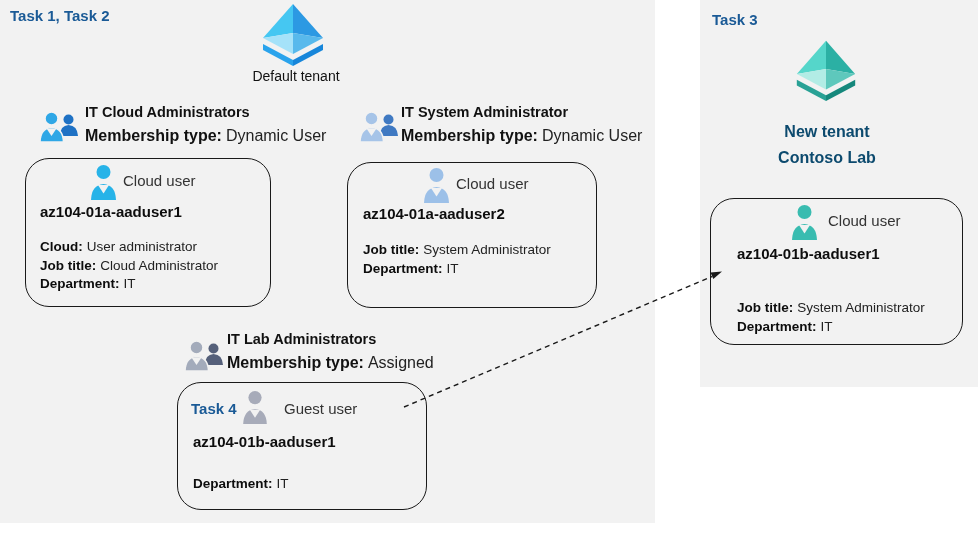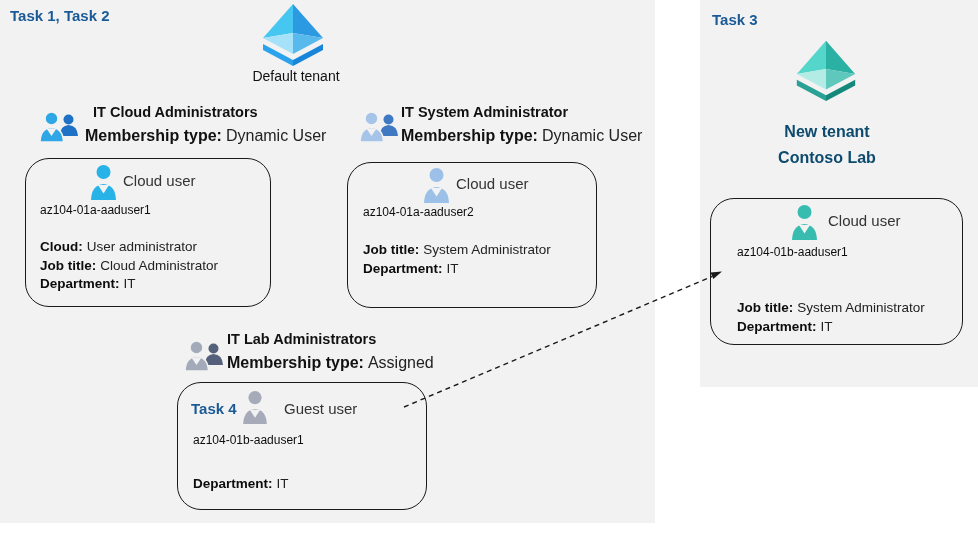--- a/index.html
+++ b/index.html
@@ -17,21 +17,21 @@
   .task-label{font-weight:bold;font-size:15px;color:#1a5a96;white-space:nowrap;}
   .tenant-title{font-weight:normal;font-size:14px;color:#111;text-align:center;white-space:nowrap;}
   .group-name{font-weight:bold;font-size:14.5px;color:#111;white-space:nowrap;}
   .membership{font-size:16px;color:#222;white-space:nowrap;}
   .membership b{font-weight:bold;color:#111;margin-right:4px;}
   .card{
     position:absolute;border:1.4px solid #1a1a1a;border-radius:24px;
     background:transparent;box-sizing:border-box;
   }
   .user-type{font-size:15px;color:#333;white-space:nowrap;}
-  .user-name{font-weight:normal;font-size:12px;color:#0d0d0d;white-space:nowrap;text-align:right;}
+  .user-name{font-weight:bold;font-size:15px;color:#0d0d0d;white-space:nowrap;text-align:right;}
   .field-line{font-size:13.5px;color:#222;line-height:18.5px;white-space:nowrap;}
   .field-line b{font-weight:bold;color:#0d0d0d;margin-right:4px;}
   .new-tenant-title{font-weight:bold;font-size:16px;color:#0c4a6e;text-align:center;white-space:nowrap;}
   svg{display:block;}
   #arrow-layer{position:absolute;left:0;top:0;width:978px;height:540px;pointer-events:none;z-index:6;}
 </style>
 </head>
 <body>
 
 <div id="left-panel" class="panel"></div>
@@ -53,21 +53,21 @@
 
 <div class="abs" style="left:40px;top:110px;">
   <svg width="38" height="33" viewBox="0 0 38 33">
     <circle cx="28.5" cy="9.5" r="5" fill="#1e71c4"></circle>
     <path d="M20,26 Q20,15.5 28.5,15 Q37.5,15.5 38,26 Z" fill="#1e71c4"></path>
     <circle cx="11.5" cy="8.5" r="6.5" fill="#2fa7e6" stroke="#f2f2f2" stroke-width="1.5"></circle>
     <path d="M0,32 Q0.5,18 11.5,17.5 Q23,18 23.5,32 Z" fill="#2fa7e6" stroke="#f2f2f2" stroke-width="1.5"></path>
     <polygon points="6.5,18.5 11.5,26 16.5,18.5" fill="#f2f2f2"></polygon>
   </svg>
 </div>
-<div class="abs group-name" style="left:85px;top:104px;margin-left:8px;">IT Cloud Administrators</div>
+<div class="abs group-name" style="left:85px;top:104px;">IT Cloud Administrators</div>
 <div class="abs membership" style="left:85px;top:127px;">
   <b>Membership type:</b><span>Dynamic User</span>
 </div>
 
 <div class="abs" style="left:360px;top:110px;">
   <svg width="38" height="33" viewBox="0 0 38 33">
     <circle cx="28.5" cy="9.5" r="5" fill="#3f79c2"></circle>
     <path d="M20,26 Q20,15.5 28.5,15 Q37.5,15.5 38,26 Z" fill="#3f79c2"></path>
     <circle cx="11.5" cy="8.5" r="6.5" fill="#a6c4e8" stroke="#f2f2f2" stroke-width="1.5"></circle>
     <path d="M0,32 Q0.5,18 11.5,17.5 Q23,18 23.5,32 Z" fill="#a6c4e8" stroke="#f2f2f2" stroke-width="1.5"></path>

